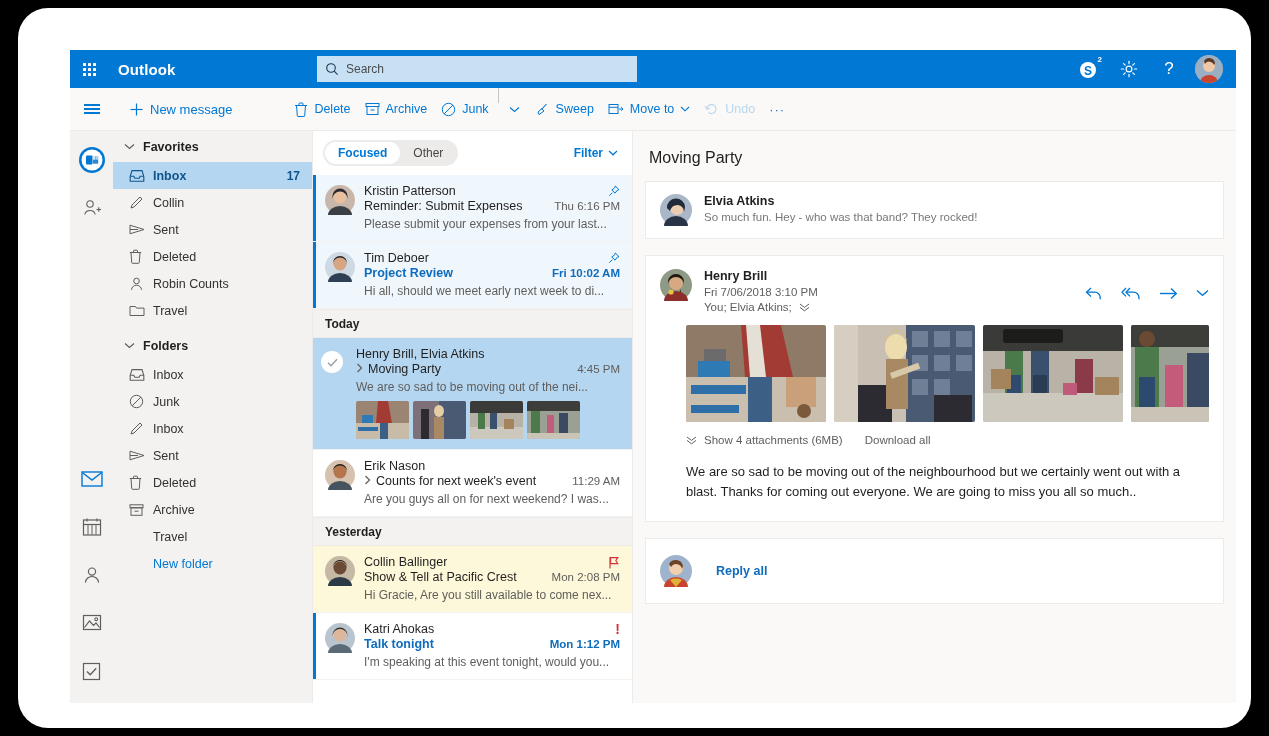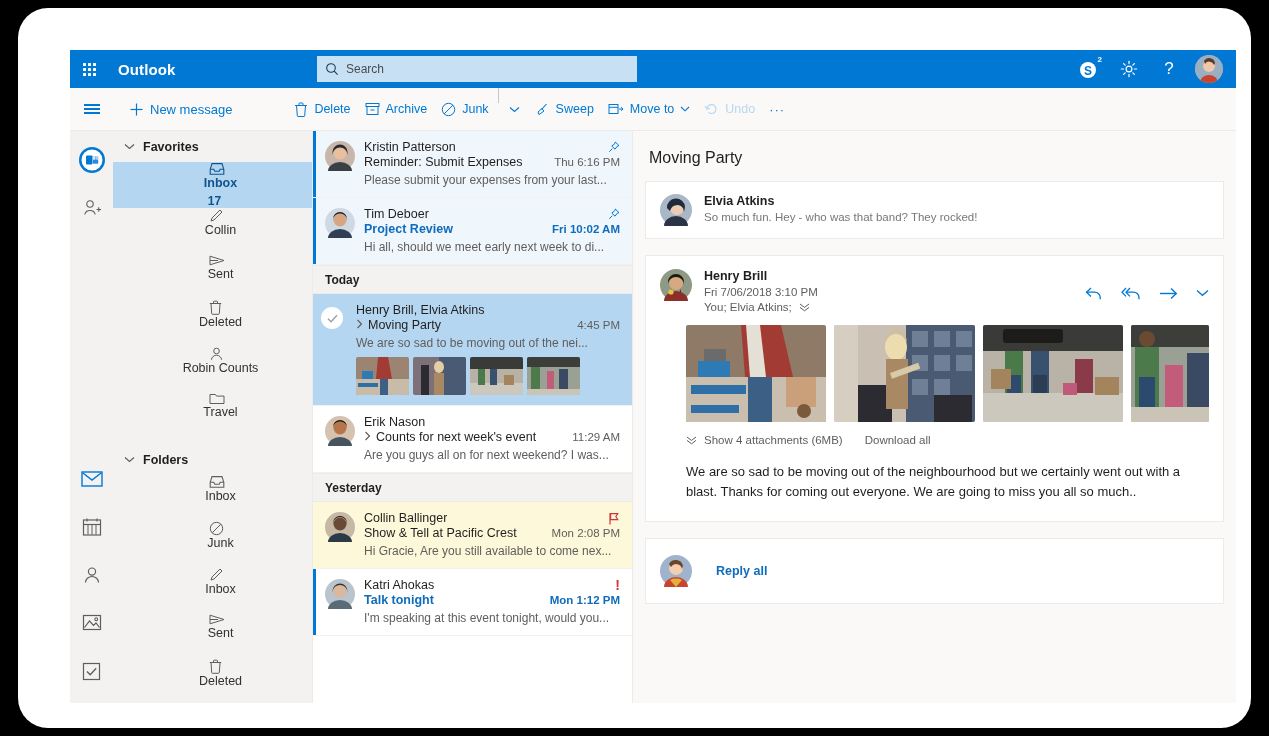--- a/index.html
+++ b/index.html
@@ -96,23 +96,22 @@
   #folders {
     position: absolute; left: 43px; top: 81px; width: 200px; height: 572px;
     background: #f3f2f1; border-right: 1px solid #edebe9;
     font-size: 12.5px; color: #323130; overflow: hidden;
   }
   .fgroup {
     display: flex; align-items: center; gap: 8px; height: 31px;
     padding-left: 11px; font-weight: 700; font-size: 12.5px; color: #201f1e; cursor: pointer;
   }
   .fitem {
-    display: flex; align-items: center; height: 46px; padding-left: 16px; cursor: pointer;
+    display: flex; align-items: center; height: 27px; padding-left: 16px; cursor: pointer;
     position: relative;
-    flex-direction: column;
   }
   .fitem .fi-ico { width: 24px; display: flex; align-items: center; }
   .fitem .fi-label { flex: 1; }
   .fitem.selected { background: #b5d6f0; color: #0f548c; font-weight: 700; }
   .fitem .fi-count { font-size: 12px; font-weight: 700; margin-right: 12px; }
   .fitem.noicon .fi-label { padding-left: 24px; }
   .fitem.link .fi-label { padding-left: 24px; color: #0078d4; }
 
   
   #msglist {
@@ -553,20 +552,32 @@
       <div class="fitem noicon">
         <span class="fi-label">Travel</span>
       </div>
 
       <div class="fitem link">
         <span class="fi-label">New folder</span>
       </div>
     </div>
 
     <div id="msglist">
+      <div id="list-header">
+        <div id="pivot">
+          <div class="pivot-tab active">Focused</div>
+          <div class="pivot-tab">Other</div>
+        </div>
+        <div id="filter">
+          <span>Filter</span>
+          <svg width="10" height="6" viewBox="0 0 10 6">
+              <polyline points="1,1 5,4.8 9,1" fill="none" stroke="#0078d4" stroke-width="1.2"></polyline>
+            </svg>
+        </div>
+      </div>
 
       <div class="mrow unread">
         <div class="m-ava">
           <svg width="30" height="30" viewBox="0 0 30 30">
               <circle cx="15" cy="15" r="15" fill="#c9b6aa"></circle>
               <circle cx="15" cy="12" r="6.5" fill="#e8c0a0"></circle>
               <path d="M7.5 11a7.5 7.5 0 0 1 15 0 l0 3 a6 6 0 0 0 -15 0z" fill="#2b2b30"></path>
               <path d="M3 30a12 9 0 0 1 24 0z" fill="#3a3f46"></path>
             </svg>
         </div>

